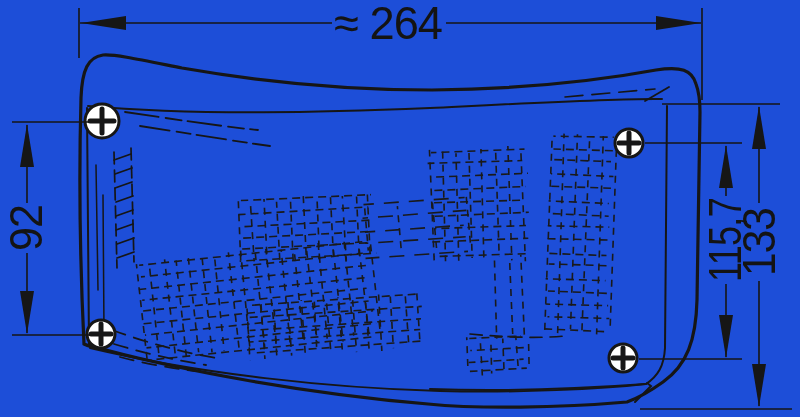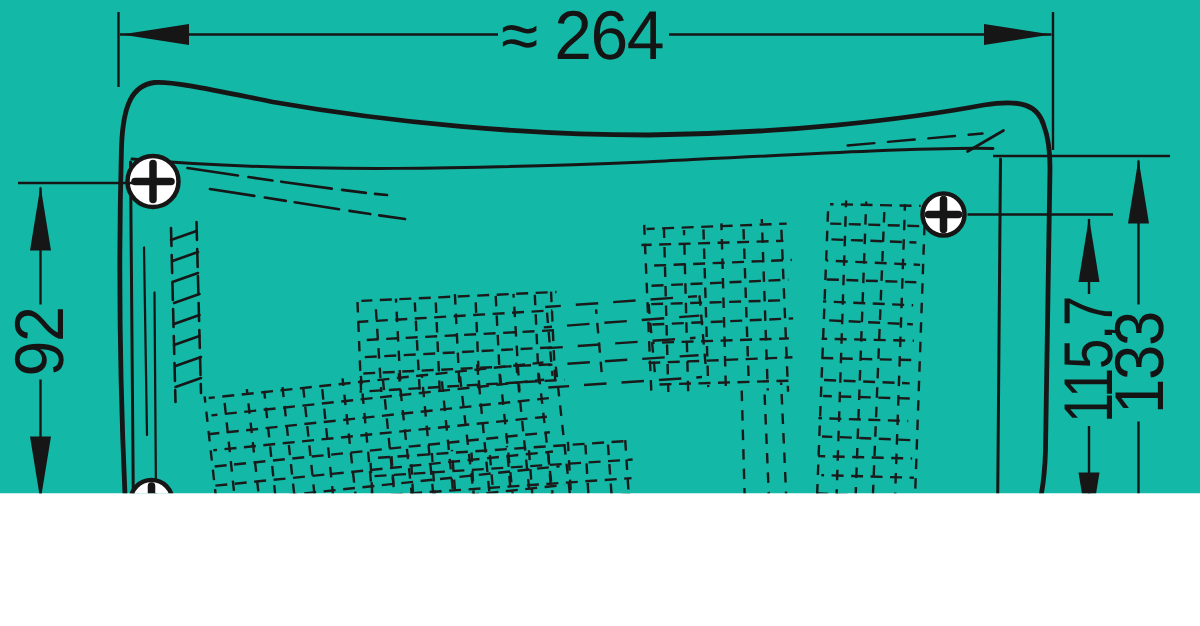--- a/index.html
+++ b/index.html
@@ -1,19 +1,19 @@
 <!DOCTYPE html>
 <html><head>
 <meta charset="utf-8">
 <style>
   html,body{margin:0;padding:0;background:#ffffff;}
   .stage{
     position:relative;
-    width:800px;height:329px;
-    background:#14b8a6;
+    width:800px;height:417px;
+    background:#1d4ed8;
     overflow:hidden;
     font-family:"Liberation Sans", sans-serif;
   }
   svg{display:block;}
   text{
     fill:#141414;
     font-family:"Liberation Sans", sans-serif;
     font-size:46px;
     letter-spacing:-1px;
   }

